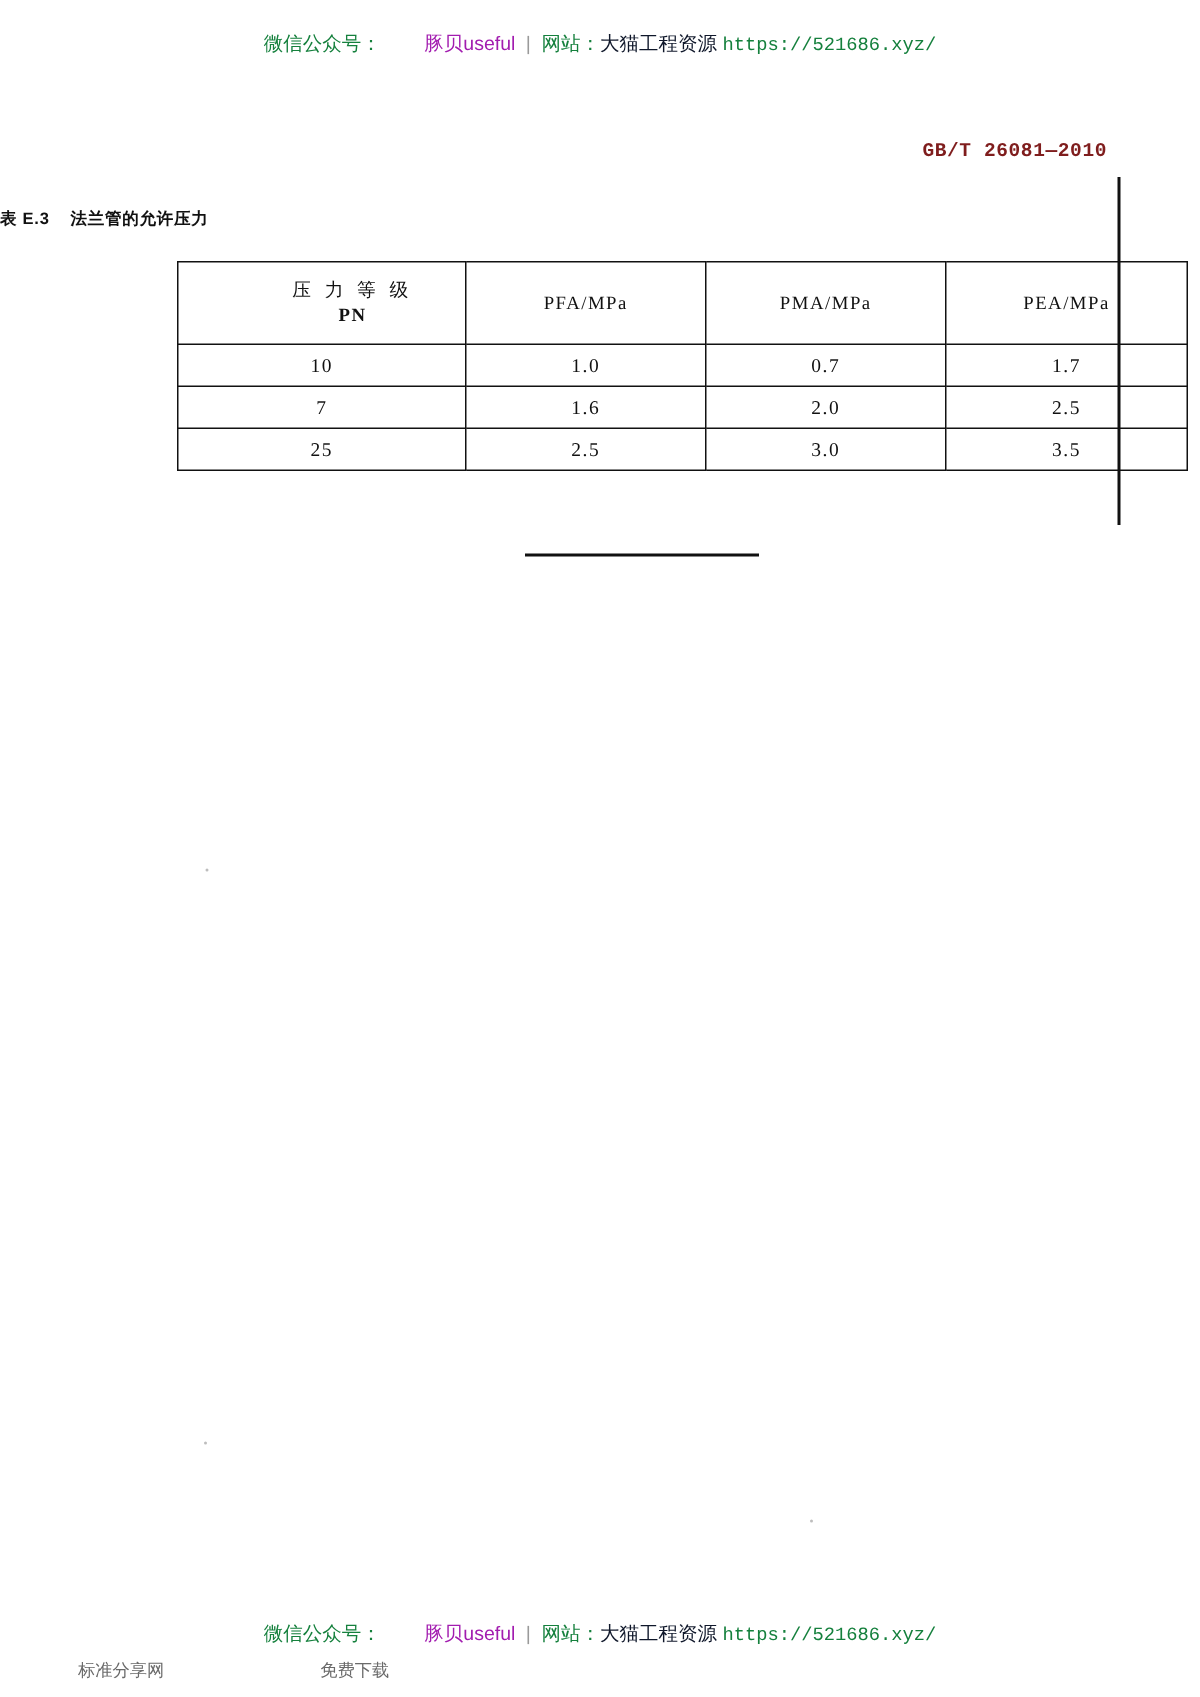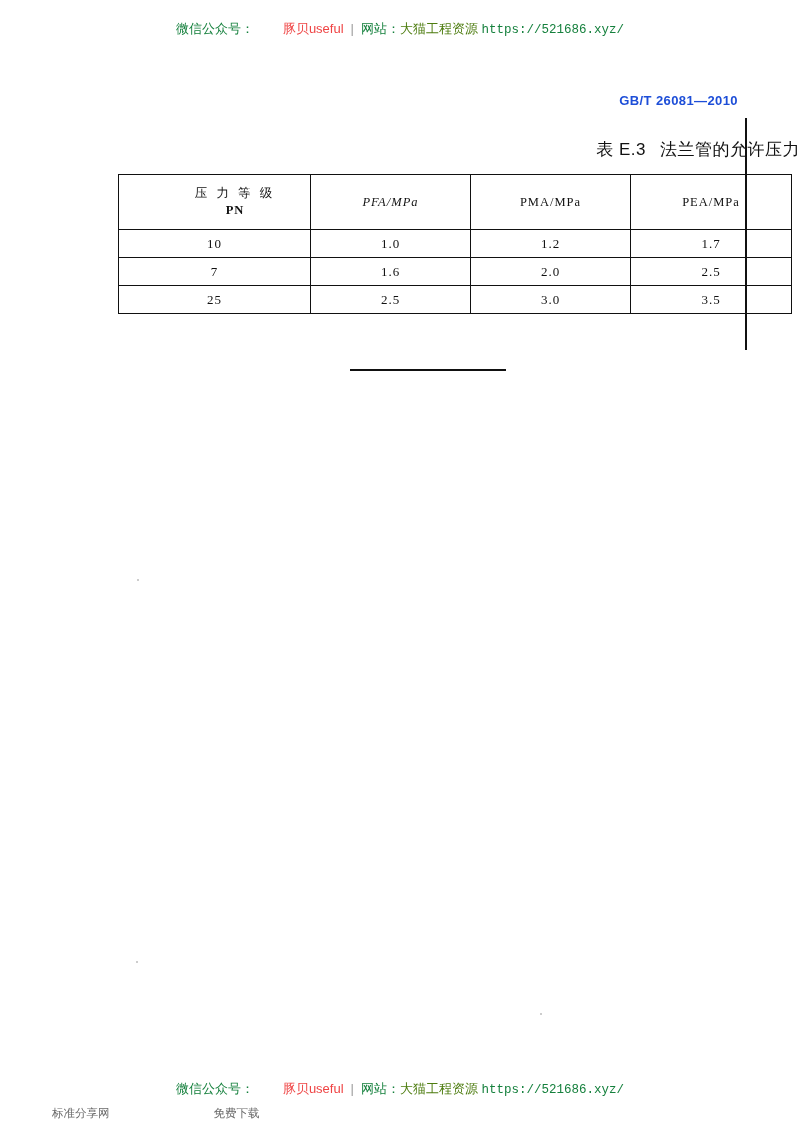--- a/index.html
+++ b/index.html
@@ -25,32 +25,32 @@
     font-family: "Liberation Sans", sans-serif;
     font-size: 13px;
     color: #3b3b3b;
     white-space: nowrap;
   }
   .watermark .sep {
     color: #9a9a9a;
     margin: 0 7px;
   }
   .watermark .site {
-    color: #4d7c0f;
+    color: #0f172a;
   }
   .watermark .url {
     color: #15803d;
     font-family: "Liberation Mono", monospace;
     font-size: 12.5px;
   }
   .watermark .label {
     color: #15803d;
   }
   .watermark .bold {
-    color: #ef4444;
+    color: #a21caf;
     margin-left: 29px;
   }
   #wm-top { top: 20px; }
   #wm-bottom { top: 1080px; }
 
   .footer-links {
     position: absolute;
     top: 1106px;
     left: 0;
     width: 100%;
@@ -59,47 +59,47 @@
     font-size: 11.5px;
     color: #6a6a6a;
   }
   .footer-links span { margin: 0 52px; }
 
   
   .std-code {
     position: absolute;
     top: 93px;
     right: 62px;
-    font-family: Liberation Sans, sans-serif;
+    font-family: Liberation Mono, monospace;
     font-weight: bold;
     font-size: 13px;
     letter-spacing: 0.4px;
-    color: #1d4ed8;
+    color: #7f1d1d;
   }
 
   
   .edge-rule {
     position: absolute;
     right: 53px;
     top: 118px;
     width: 2px;
     height: 232px;
     background: #111;
   }
 
   
   .table-caption {
     position: absolute;
     top: 138px;
     left: 0;
     width: 100%;
-    text-align: right;
+    text-align: left;
     font-family: "Liberation Sans", sans-serif;
-    font-size: 17px;
-    font-weight: normal;
+    font-size: 11px;
+    font-weight: bold;
     color: #111;
     letter-spacing: 0.5px;
   }
   .table-caption .cap-gap { display: inline-block; width: 14px; }
 
   
   .table-wrap {
     position: absolute;
     top: 174px;
     left: 118px;
@@ -173,30 +173,30 @@
 </div>
 
 <div class="table-wrap">
   <table class="data">
     <thead>
       <tr>
         <th style="width:148px;padding-left:42px;">
           <span>压 力 等 级</span>
           <span class="pn-line">PN</span>
         </th>
-        <th style="width:157px;font-style:italic;">PFA/MPa</th>
+        <th style="width:157px;">PFA/MPa</th>
         <th style="width:157px;">PMA/MPa</th>
         <th style="width:158px;">PEA/MPa</th>
       </tr>
     </thead>
     <tbody>
       <tr>
         <td>10</td>
         <td>1.0</td>
-        <td>1.2</td>
+        <td>0.7</td>
         <td>1.7</td>
       </tr>
       <tr>
         <td>7</td>
         <td>1.6</td>
         <td>2.0</td>
         <td>2.5</td>
       </tr>
       <tr>
         <td>25</td>

